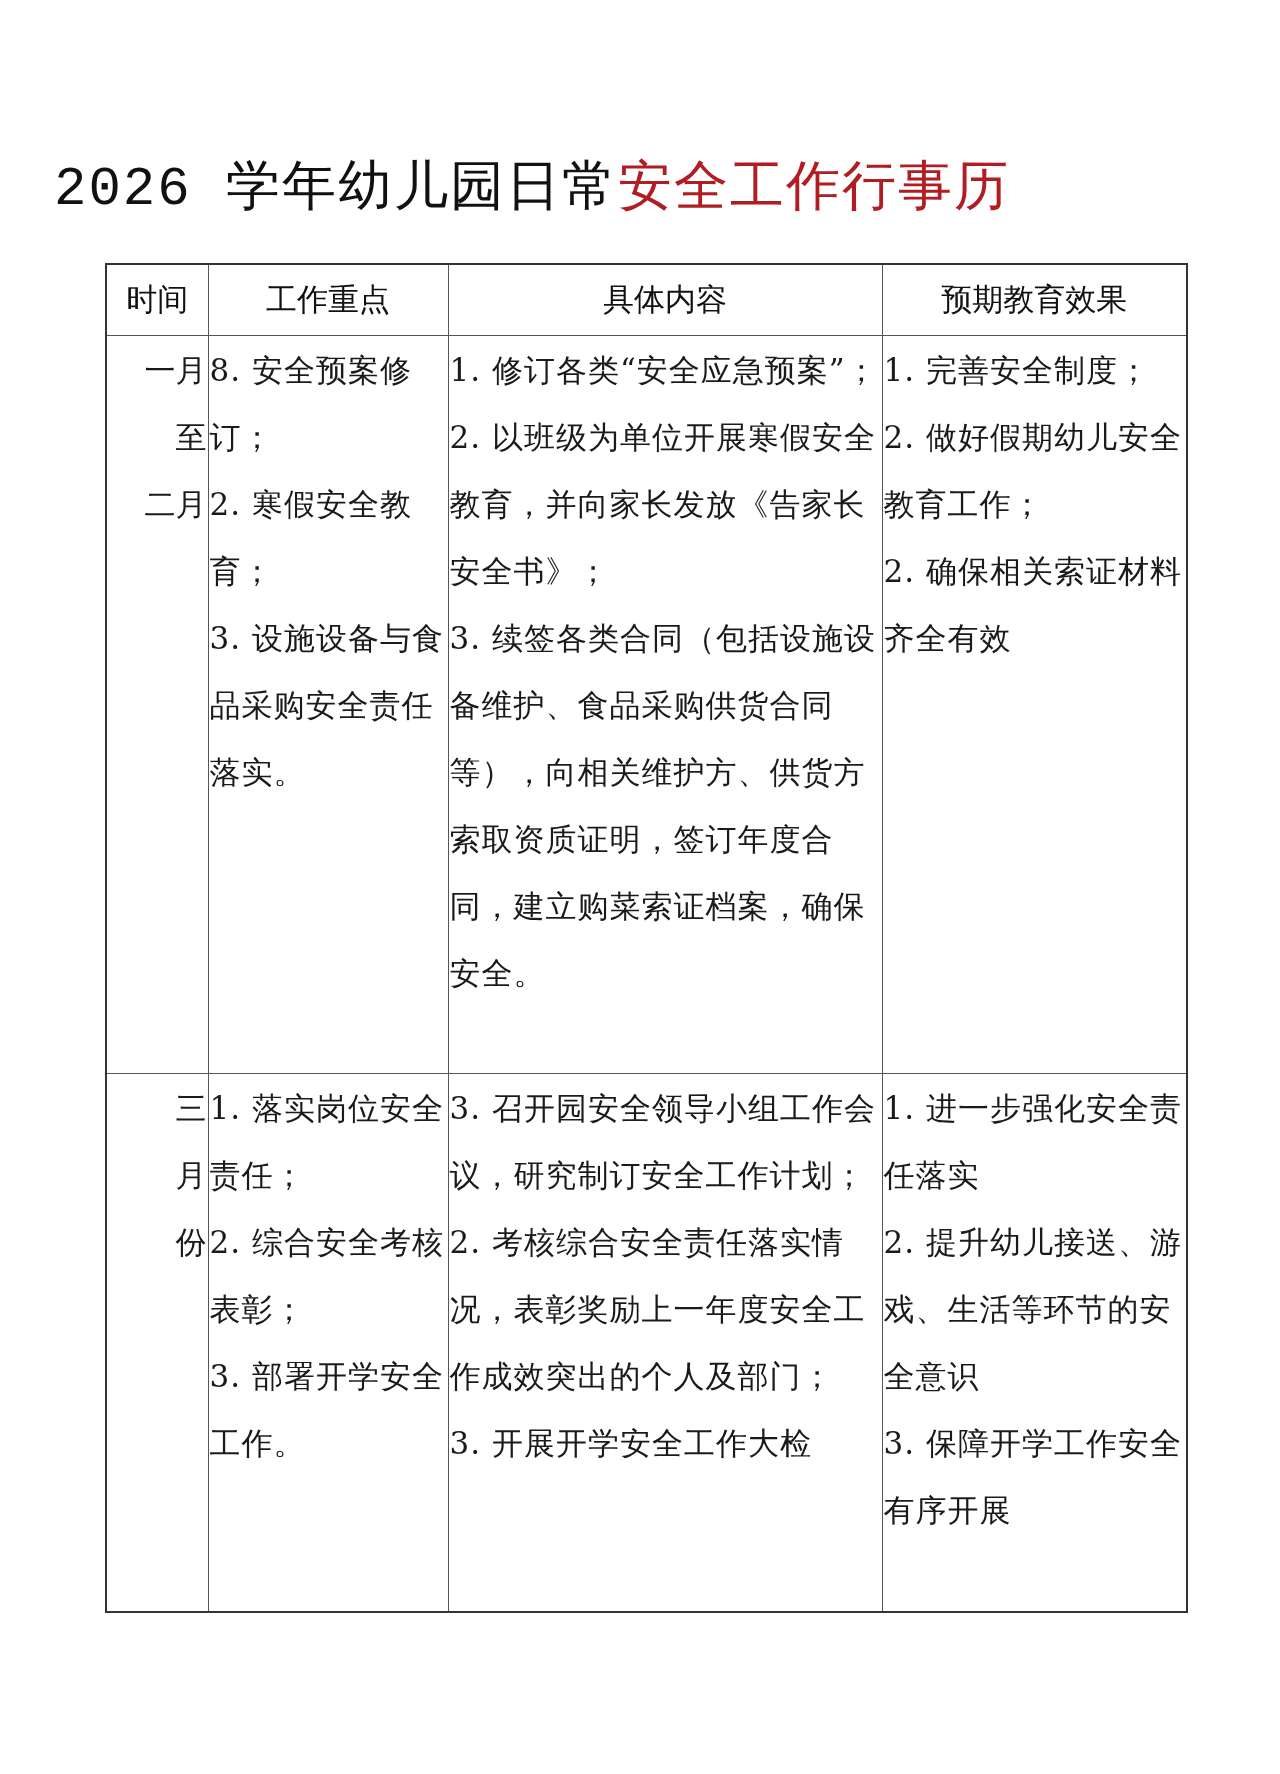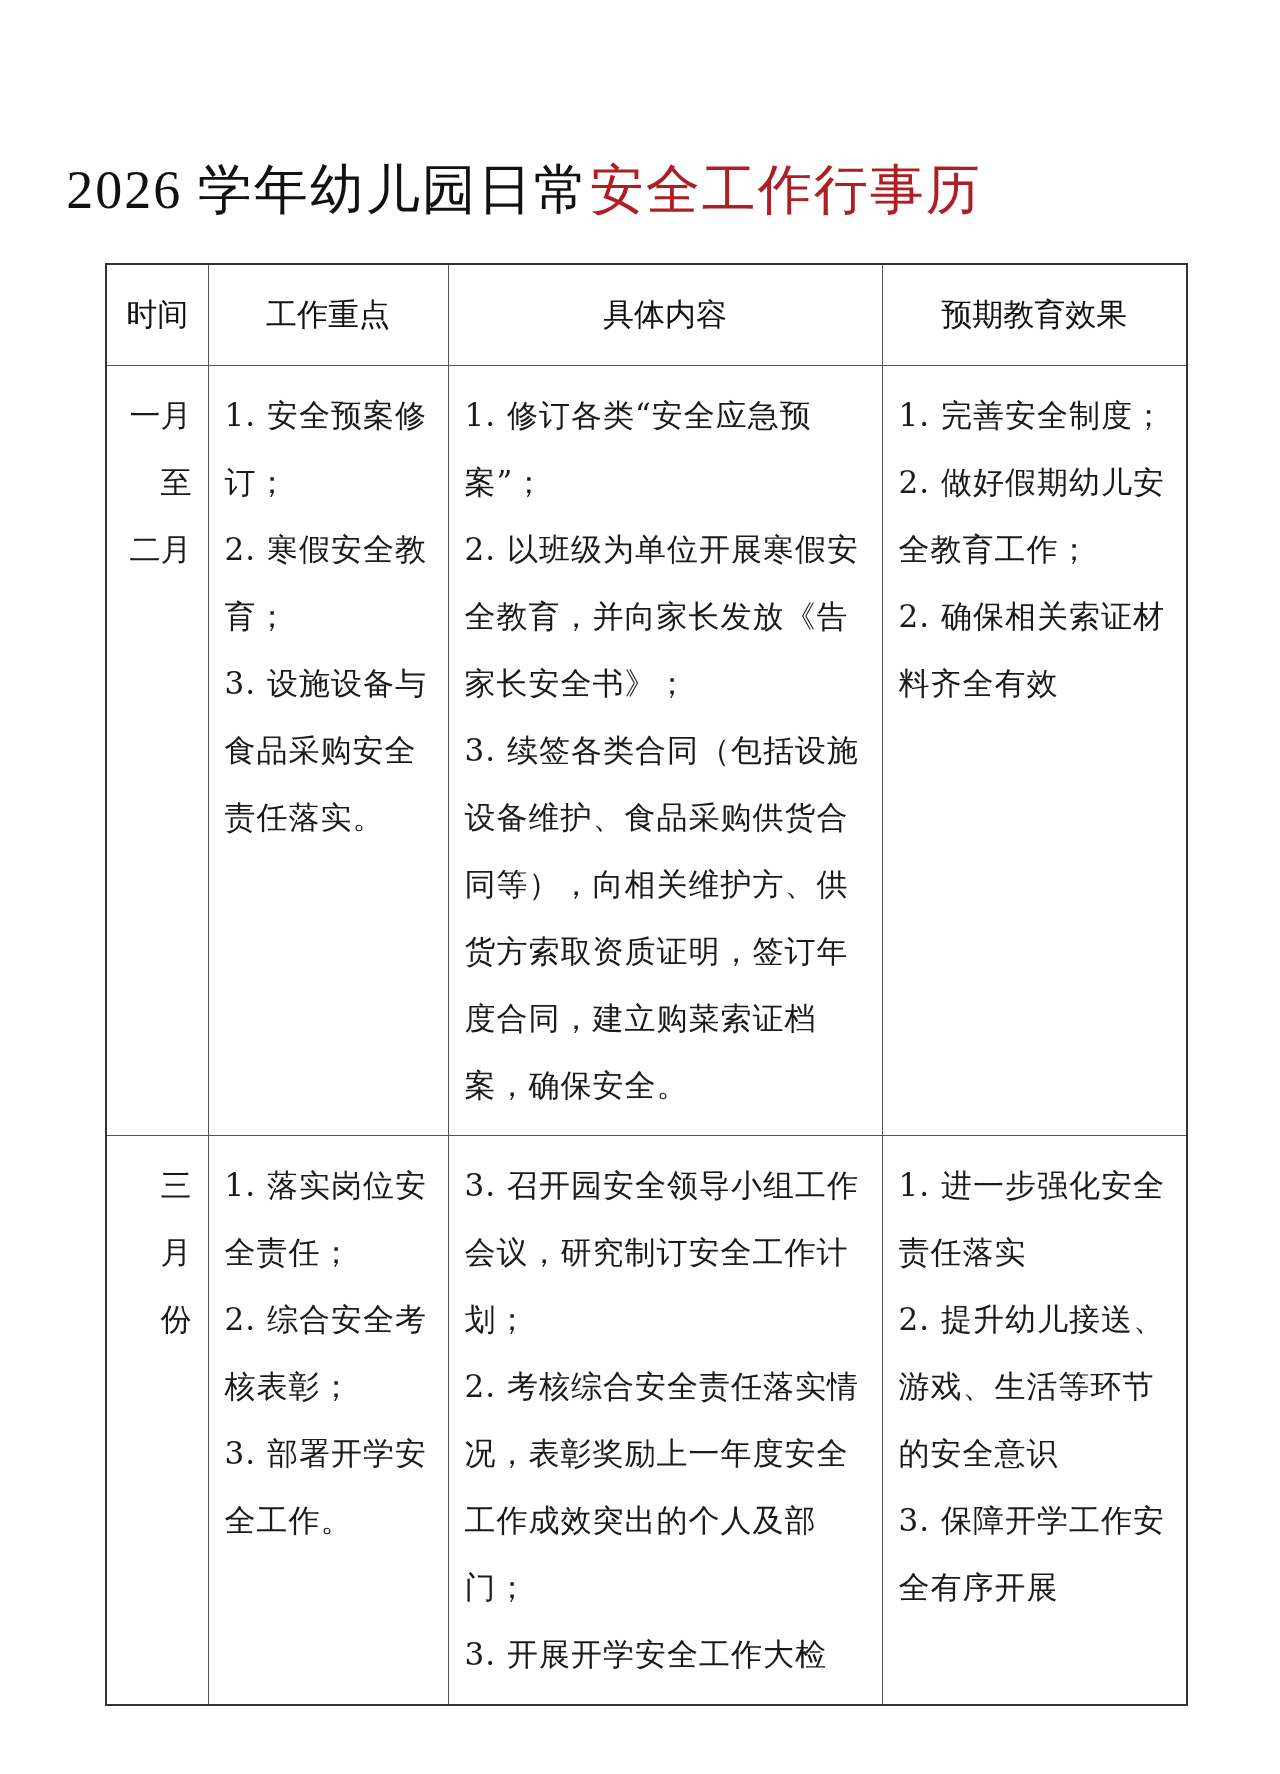--- a/index.html
+++ b/index.html
@@ -1,25 +1,25 @@
 <!DOCTYPE html>
 <html><head>
 <meta charset="utf-8">
 <style>
   html, body { margin: 0; padding: 0; background: #ffffff; }
   body { width: 1280px; height: 1774px; position: relative; overflow: hidden;
          font-family: "DejaVu Serif", "Liberation Serif", serif; color: #1a1a1a; }
-  .title { position: absolute; left: 8px; top: 150px; width: 1032px; text-align: center;
+  .title { position: absolute; left: 16px; top: 150px; width: 1032px; text-align: center;
            font-size: 54px; line-height: 80px; letter-spacing: 2px;
-           font-family: Liberation Serif, serif; }
+           font-family: Liberation Mono, monospace; }
   .title .black { color: #111111; }
   .title .red { color: #b01e23; }
   table.cal { position: absolute; left: 105px; top: 263px; width: 1083px;
               border-collapse: collapse; table-layout: fixed; }
-  table.cal th, table.cal td { border: 1.5px solid #555555; padding: 16px; vertical-align: top; }
+  table.cal th, table.cal td { border: 1.5px solid #555555; padding: 1px; vertical-align: top; }
   table.cal { border: 2px solid #333333; }
   table.cal th { height: 68px; vertical-align: middle; text-align: center;
                  font-size: 31px; font-weight: normal; color: #111;
                  font-family: "DejaVu Sans", "Liberation Sans", sans-serif; }
   .col-time { width: 102px; }
   .col-focus { width: 240px; }
   .col-content { width: 434px; }
   .col-effect { width: 305px; }
   td.time { text-align: right; vertical-align: middle; font-size: 31px; line-height: 67px;
             font-family: "DejaVu Sans", "Liberation Sans", sans-serif; }
@@ -50,21 +50,21 @@
     </tr>
   </thead>
   <tbody>
     <tr class="row1">
       <td class="time">
         <span>一月</span>
         <span>至</span>
         <span>二月</span>
       </td>
       <td class="cell">
-        <span class="item">1. 安全预案修订；</span>
+        <span class="item">8. 安全预案修订；</span>
         <span class="item">2. 寒假安全教育；</span>
         <span class="item">3. 设施设备与食品采购安全责任落实。</span>
       </td>
       <td class="cell">
         <span class="item">1. 修订各类“安全应急预案”；</span>
         <span class="item">2. 以班级为单位开展寒假安全教育，并向家长发放《告家长安全书》；</span>
         <span class="item">3. 续签各类合同（包括设施设备维护、食品采购供货合同等），向相关维护方、供货方索取资质证明，签订年度合同，建立购菜索证档案，确保安全。</span>
       </td>
       <td class="cell">
         <span class="item">1. 完善安全制度；</span>

